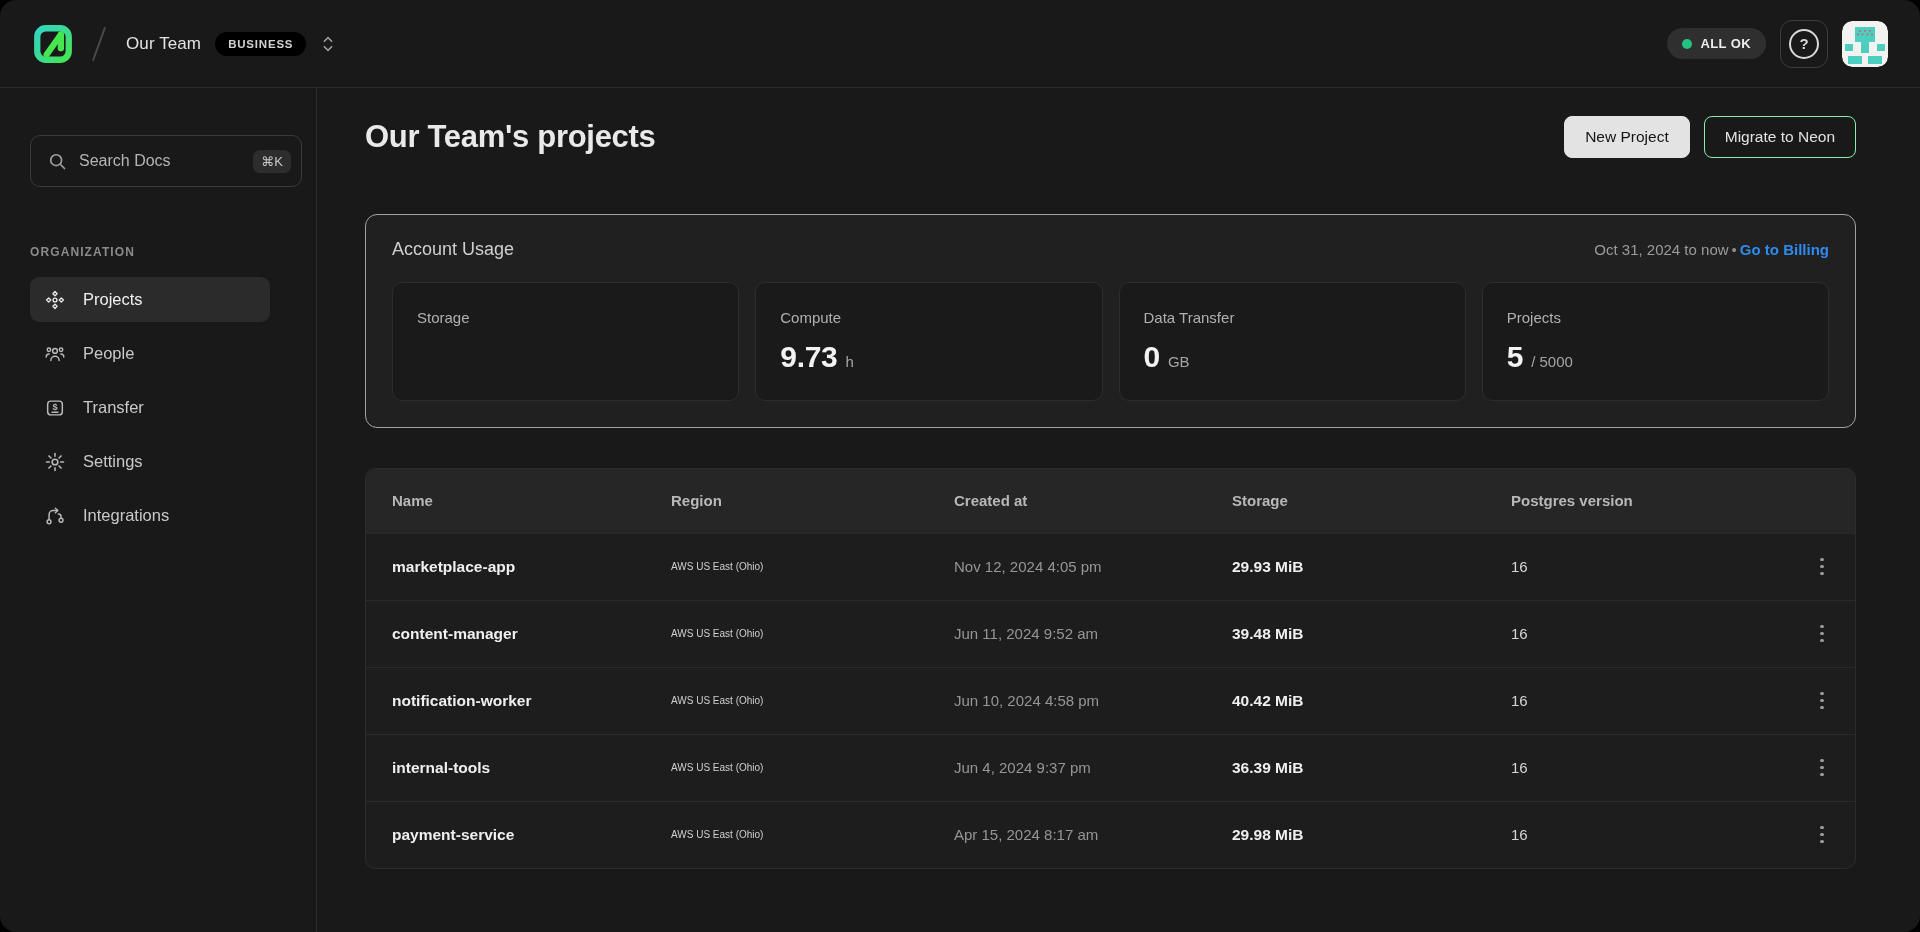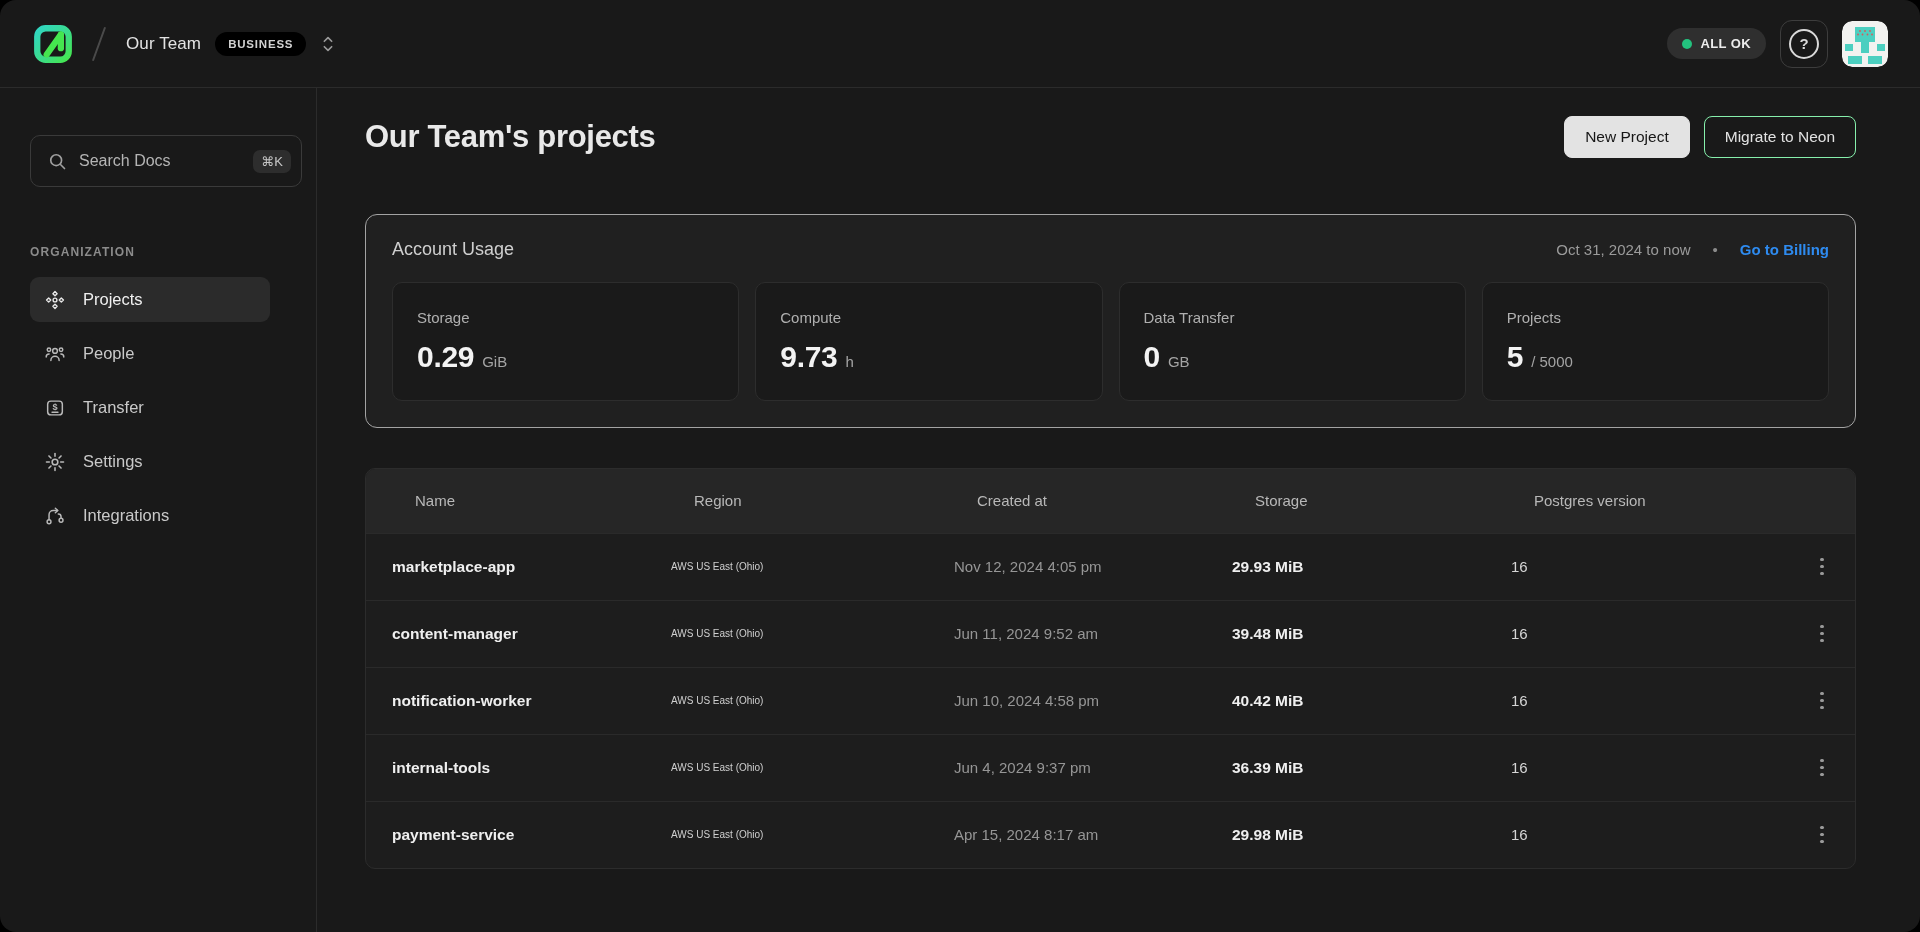--- a/index.html
+++ b/index.html
@@ -46,35 +46,35 @@
   .page-title { font-size:31px; font-weight:700; letter-spacing:-.3px; color:#e9e9e9; }
   .title-actions { display:flex; gap:14px; }
   .btn { font-family:"Liberation Sans",sans-serif; font-size:15.5px; border-radius:8px; padding:12px 20px; cursor:pointer; line-height:1; }
   .btn-primary { background:#e3e3e3; color:#161616; border:1px solid #e3e3e3; font-weight:500; }
   .btn-secondary { background:transparent; color:#e2e2e2; border:1px solid #86efac; font-weight:400; }
 
   
   .usage-panel { margin-top:56px; background:#202020; border:1px solid #a3a3a3; border-radius:12px; }
   .usage-head { display:flex; align-items:center; justify-content:space-between; padding:24px 26px 22px 26px; }
   .usage-title { font-size:18px; color:#cfcfcf; font-weight:400; }
-  .usage-period { font-size:15px; color:#9b9b9b; display:flex; align-items:center; gap:22px; }
+  .usage-period { font-size:15px; color:#9b9b9b; display:flex; align-items:center; gap:3px; }
   .usage-sep { color:#8b8b8b; }
   .billing-link { color:#2e8bf0; font-weight:700; text-decoration:none; cursor:pointer; }
   .usage-cards { display:grid; grid-template-columns:repeat(4,1fr); gap:16px; padding:0 26px 26px 26px; }
   .usage-card { background:#1a1a1a; border:1px solid #2d2d2d; border-radius:10px; padding:26px 24px; }
   .card-label { font-size:15px; color:#b0b0b0; margin-bottom:14px; }
   .card-value { display:flex; align-items:baseline; gap:8px; }
   .card-number { font-size:30px; font-weight:700; color:#f3f3f3; letter-spacing:-.3px; }
   .card-unit { font-size:15px; color:#a4a4a4; }
 
   
   .table { margin-top:40px; border:1px solid #2c2c2c; border-radius:10px; overflow:hidden; background:#1d1d1d; }
   .trow { display:grid; grid-template-columns:279px 283px 278px 279px 1fr 56px; align-items:center; padding:0 16px 0 26px; }
   .thead { height:64px; background:#262626; }
-  .th { font-size:15px; font-weight:400; color:#b8b8b8;margin-left:23px; }
+  .th { font-size:15px; font-weight:700; color:#b8b8b8; }
   .tr { height:67px; border-top:1px solid #2a2a2a; cursor:pointer; }
   .td-name { font-size:15.5px; font-weight:700; color:#efefef; }
   .td-region { font-size:10px; color:#cfcfcf; }
   .td-created { font-size:15px; color:#969696; }
   .td-storage { font-size:15.5px; font-weight:700; color:#efefef; }
   .td-pg { font-size:15px; color:#d6d6d6; }
   .kebab { width:34px; height:34px; border-radius:7px; display:flex; flex-direction:column; align-items:center; justify-content:center; gap:3.5px; cursor:pointer; justify-self:end; }
   .kebab i { width:3.5px; height:3.5px; border-radius:50%; background:#9a9a9a; display:block; }
 </style>
 </head>
@@ -221,24 +221,20 @@
           <div class="usage-title">Account Usage</div>
           <div class="usage-period">
             <span>Oct 31, 2024 to now</span>
             <span class="usage-sep">•</span>
             <a class="billing-link">Go to Billing</a>
           </div>
         </div>
         <div class="usage-cards">
           <div class="usage-card">
             <div class="card-label">Storage</div>
-            <div class="card-value">
-              <span class="card-number">0.29</span>
-              <span class="card-unit">GiB</span>
-            </div>
           </div>
           <div class="usage-card">
             <div class="card-label">Compute</div>
             <div class="card-value">
               <span class="card-number">9.73</span>
               <span class="card-unit">h</span>
             </div>
           </div>
           <div class="usage-card">
             <div class="card-label">Data Transfer</div>

